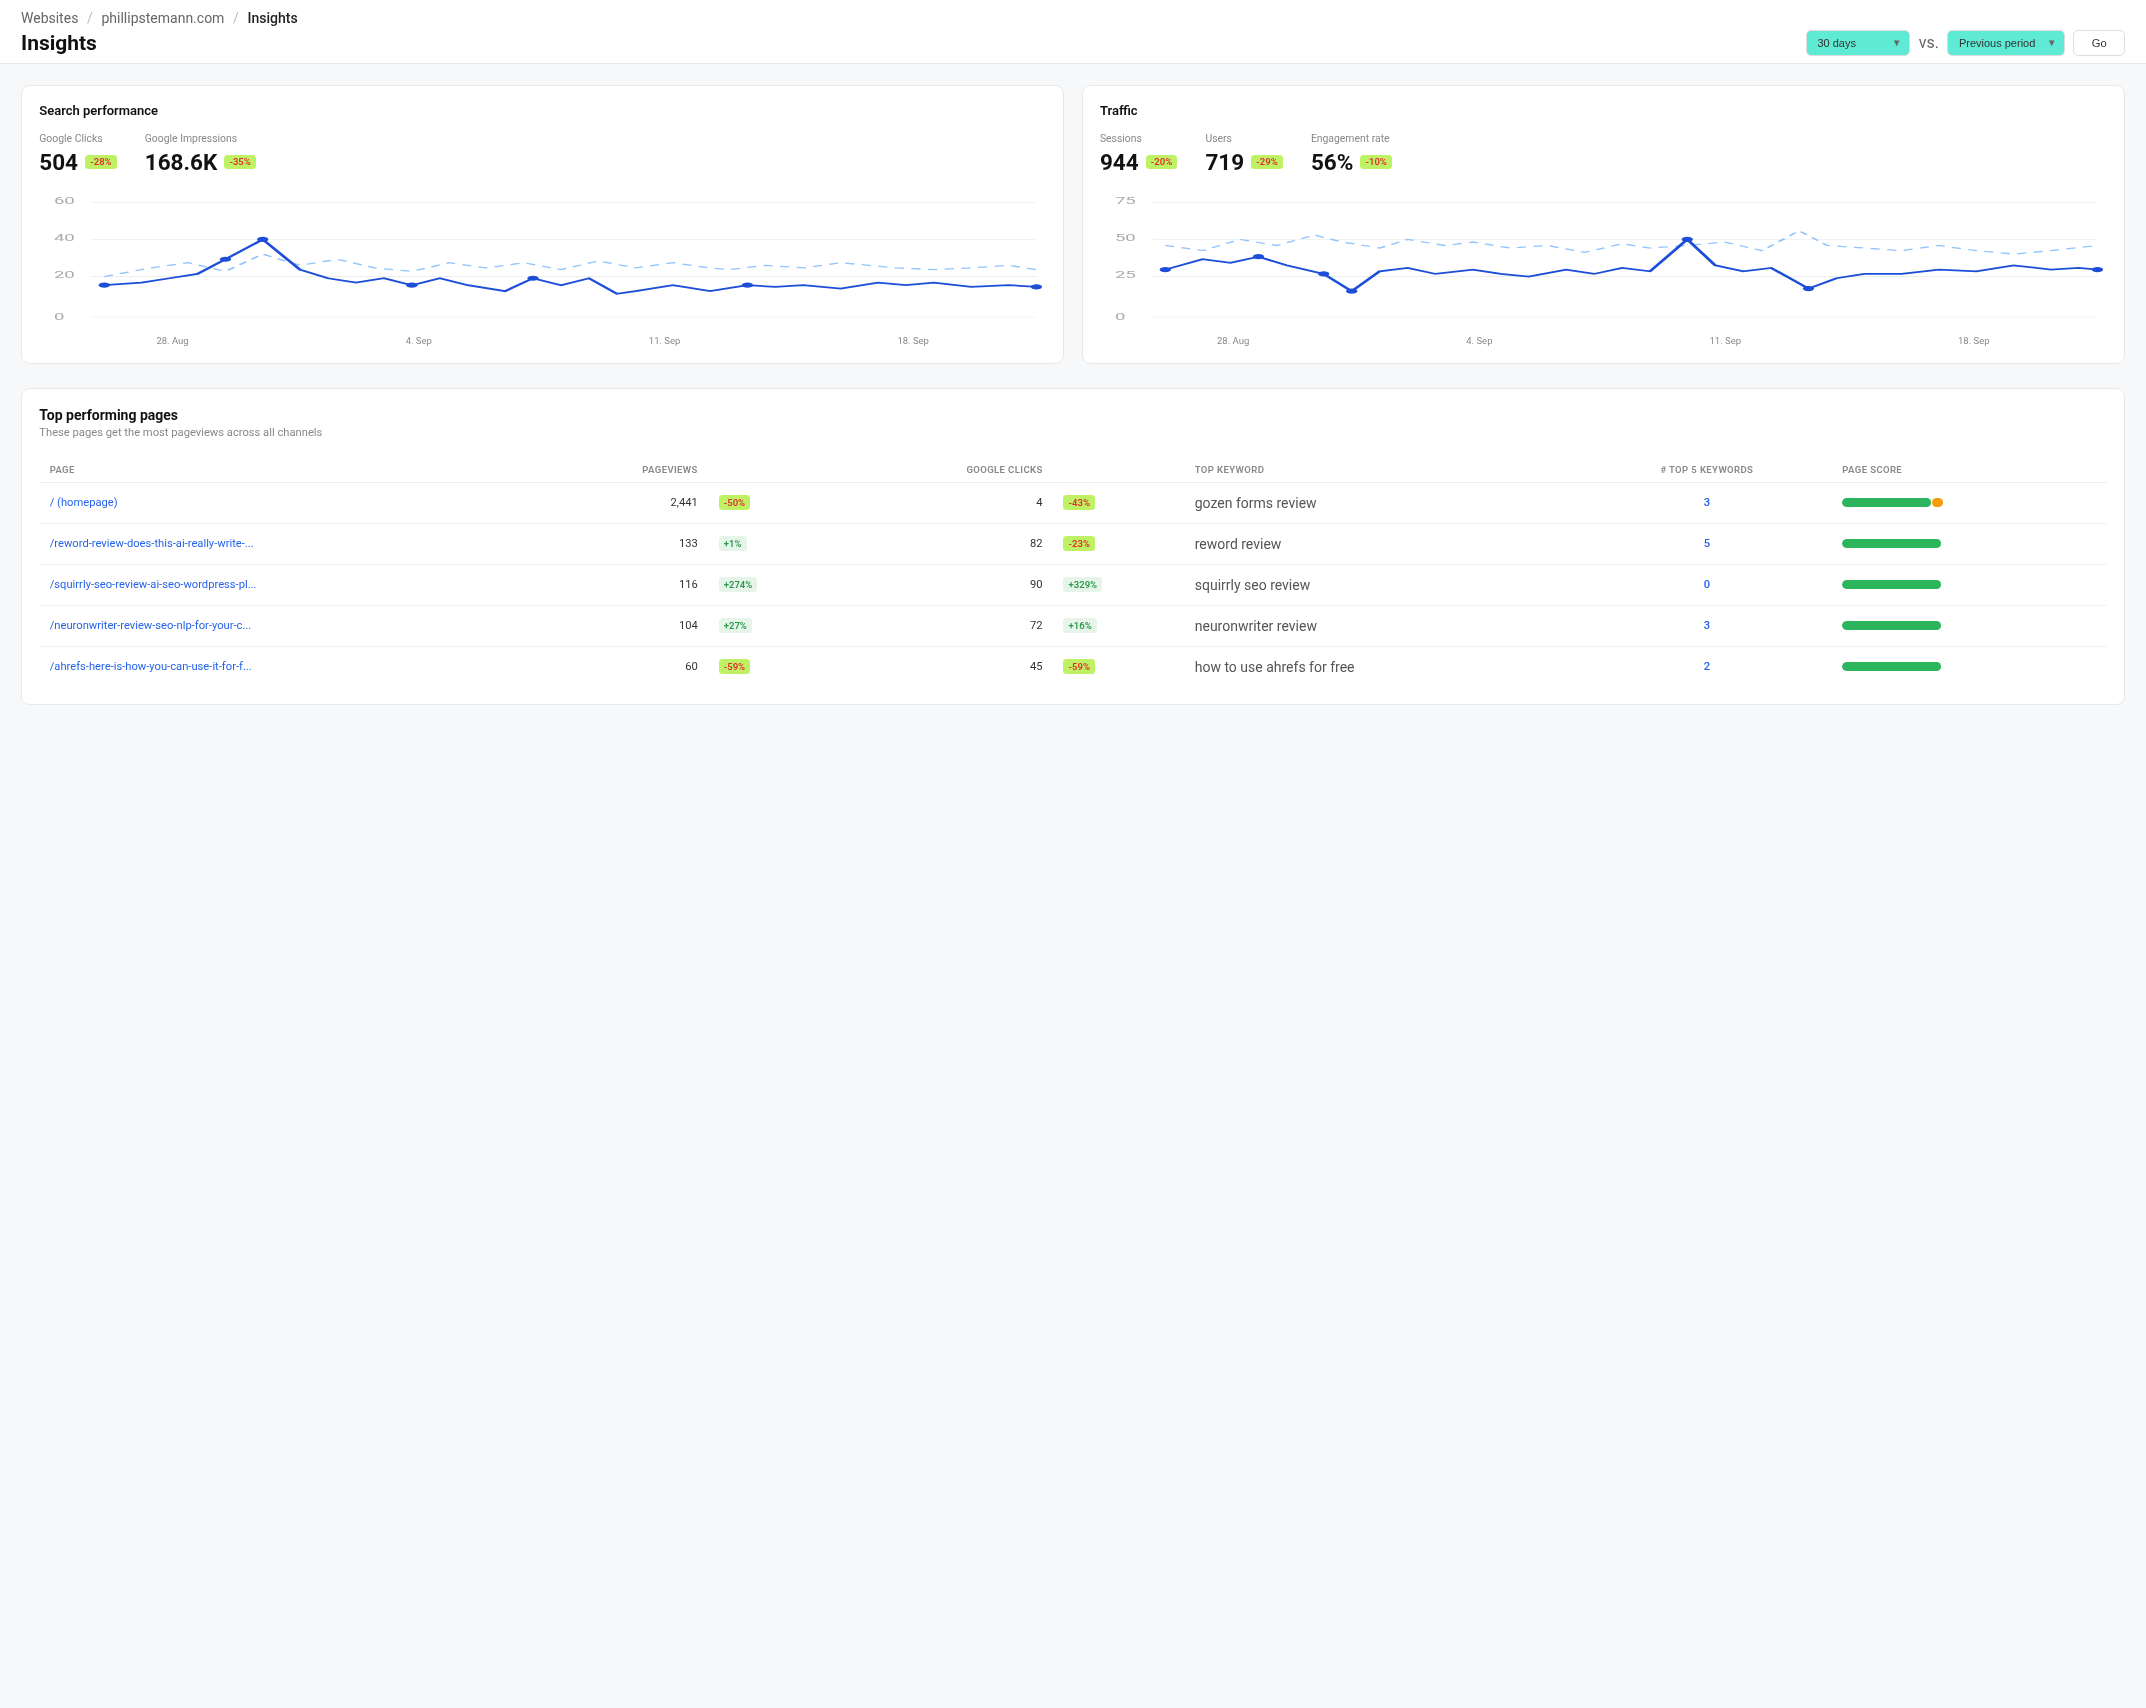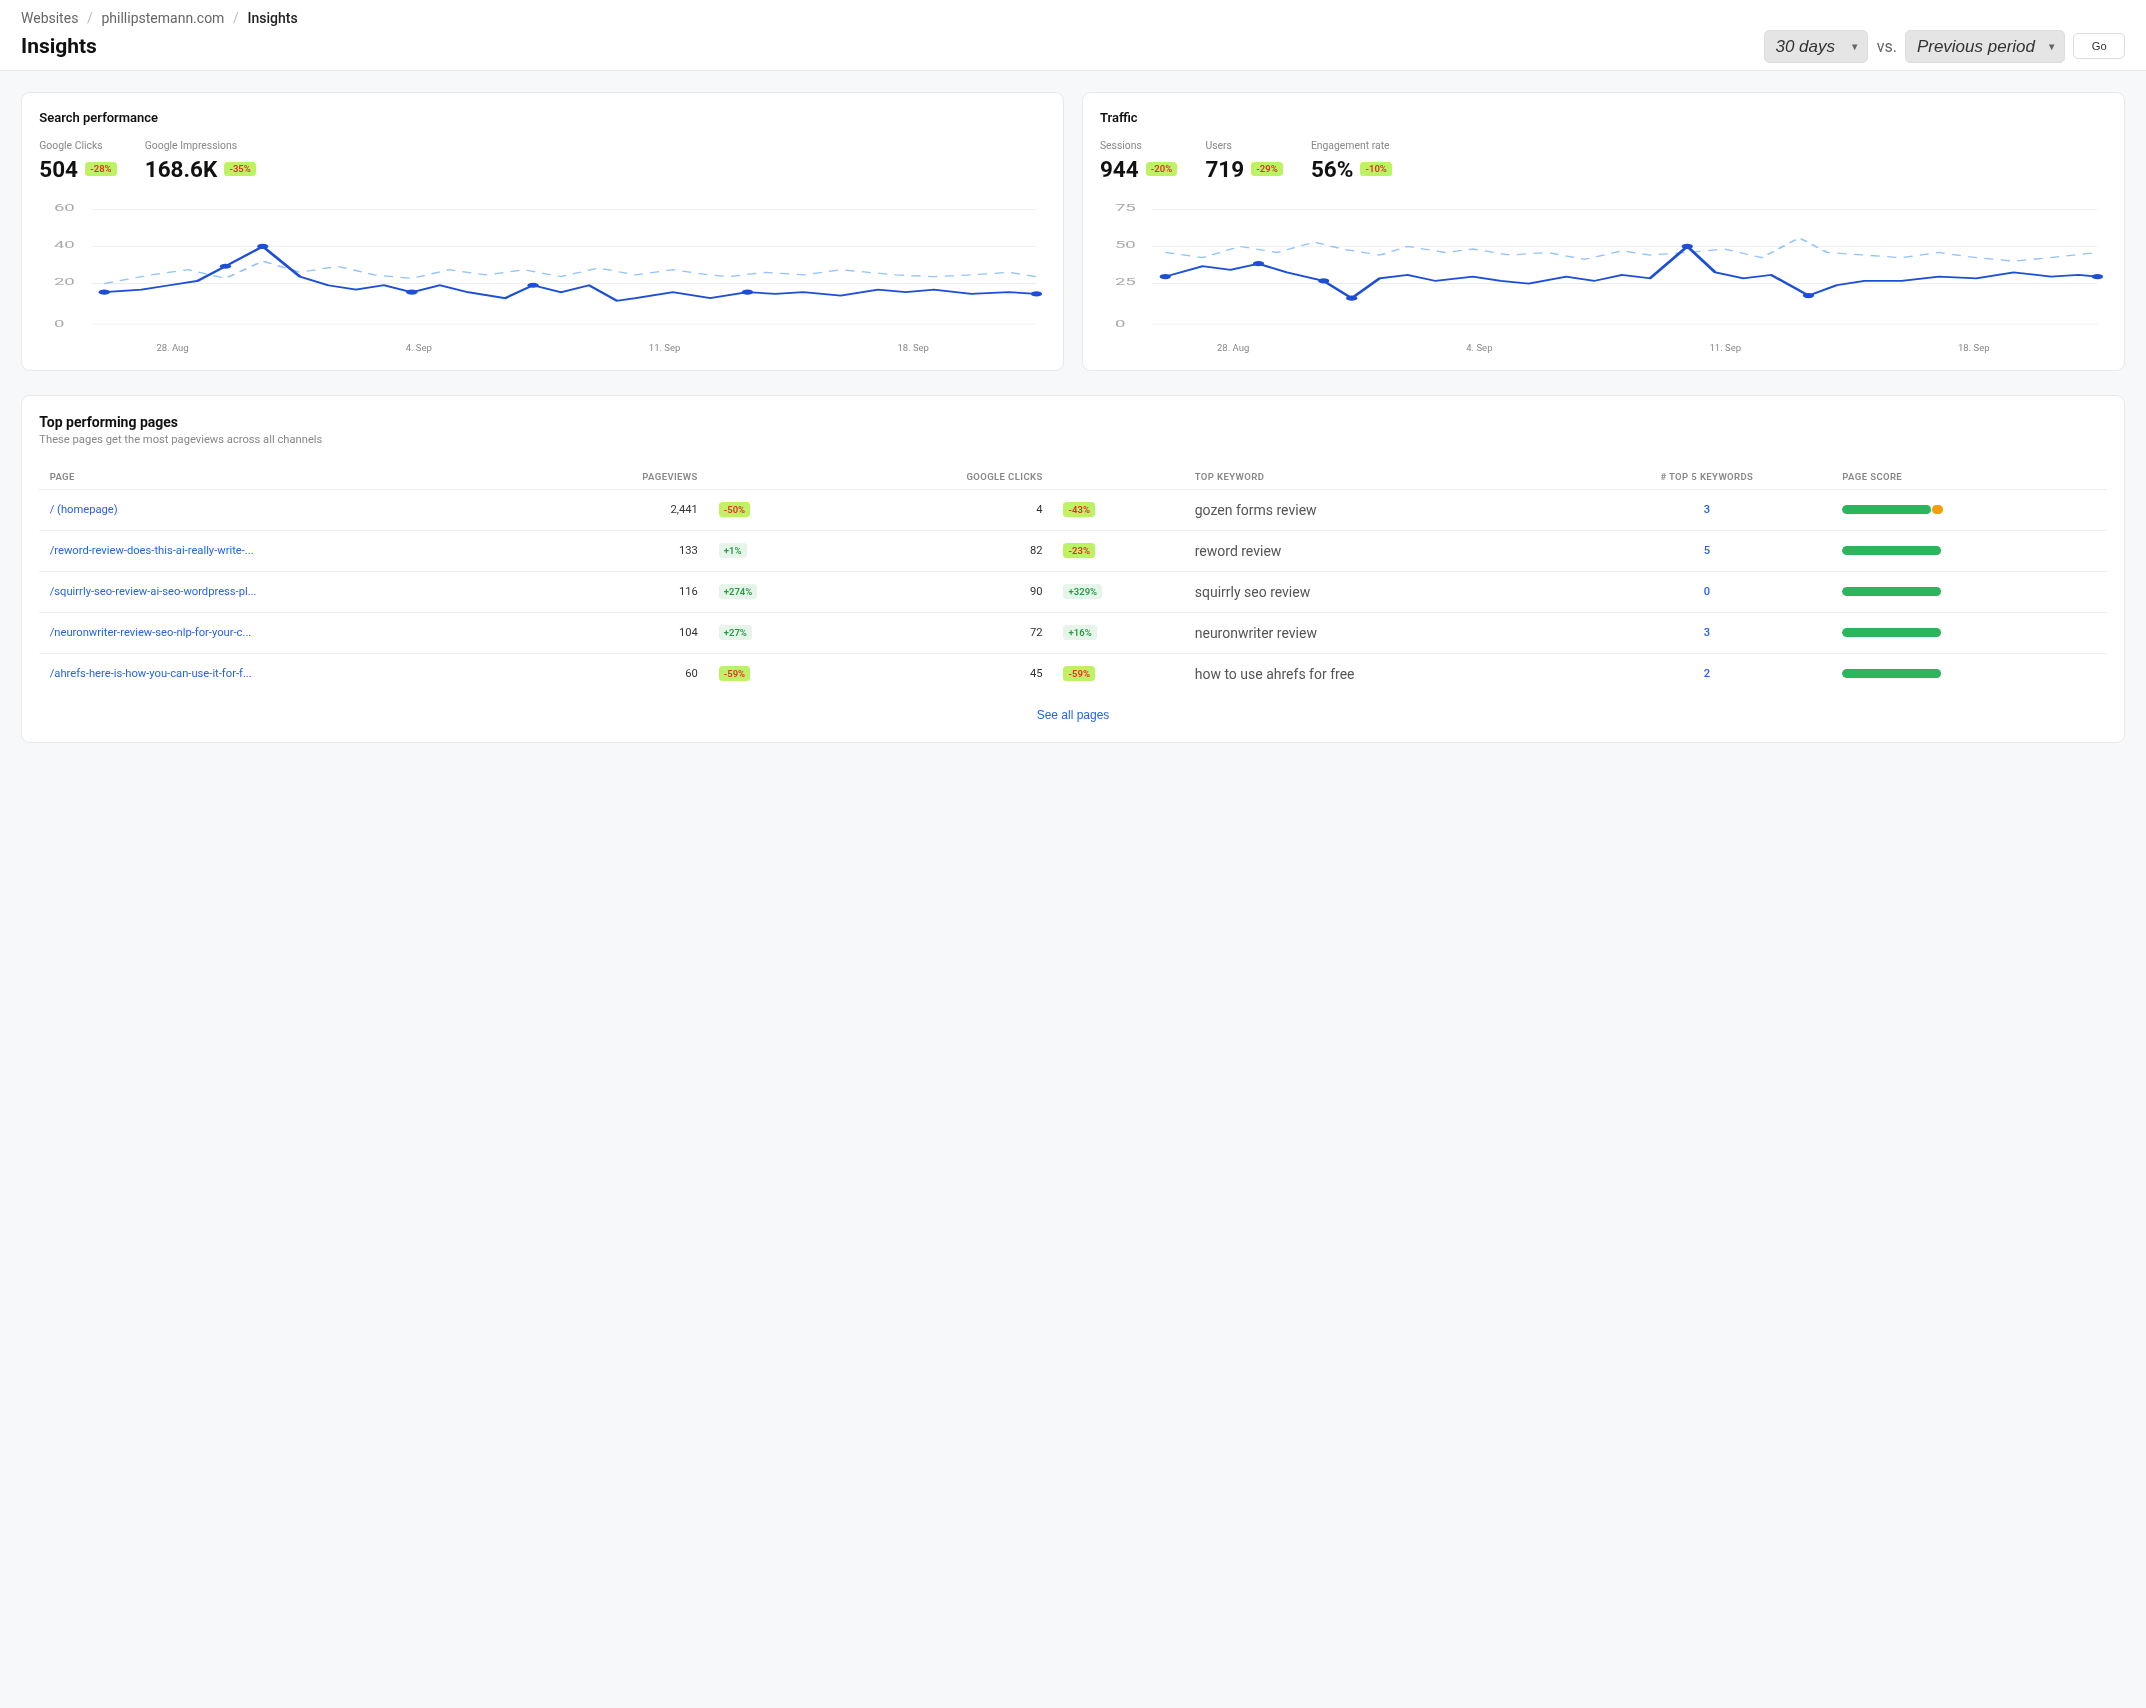--- a/index.html
+++ b/index.html
@@ -40,26 +40,25 @@
     .select-wrapper {
       position: relative;
       display: inline-flex;
       align-items: center;
     }
     .select-wrapper select {
       appearance: none;
       border: 0.9px solid #ddd;
       border-radius: 5.2px;
       padding: 6px 28px 6px 10.4px;
-      font-size: 17px;
-      background: #e5e5e5;
+      font-size: 11px;
+      background: #5eead4;
       cursor: pointer;
       color: #333;
       min-width: 104px;
-      font-style: italic;
     }
     .select-arrow {
       position: absolute;
       right: 8.6px;
       pointer-events: none;
       color: #666;
       font-size: 9.5px;
     }
     .vs-label {
       color: #666;
@@ -456,18 +455,15 @@
     <td class="top5-col"><span class="top5-num">2</span></td>
     <td>
               <div class="score-bar" style="width:104px;">
     <div class="score-bar-green" style="width:95%;height:8.6px;"></div>
 
   </div>
             </td>
   </tr>
         </tbody>
     </table>
-    <div class="see-all-row">
-      <button class="see-all-btn">See all pages</button>
-    </div>
   </div>
 </div>
 
 
 </body></html>

